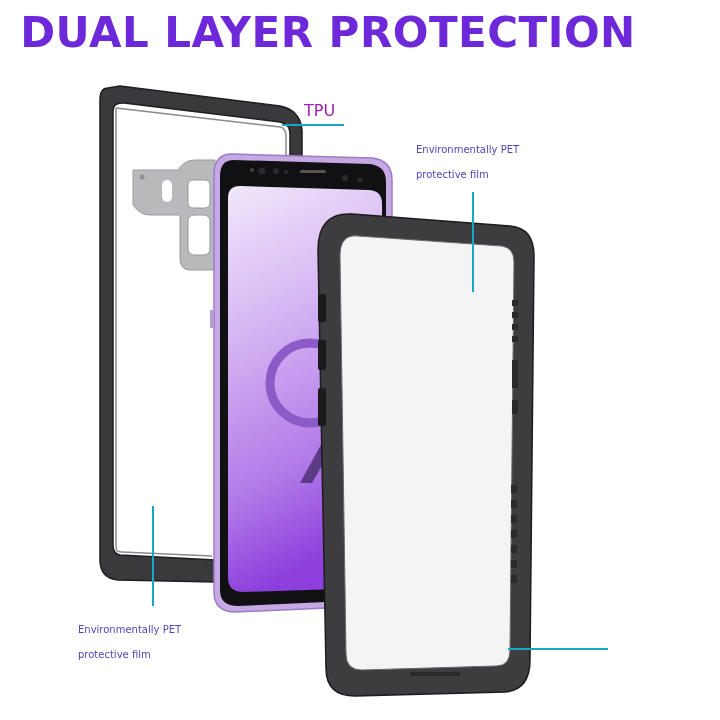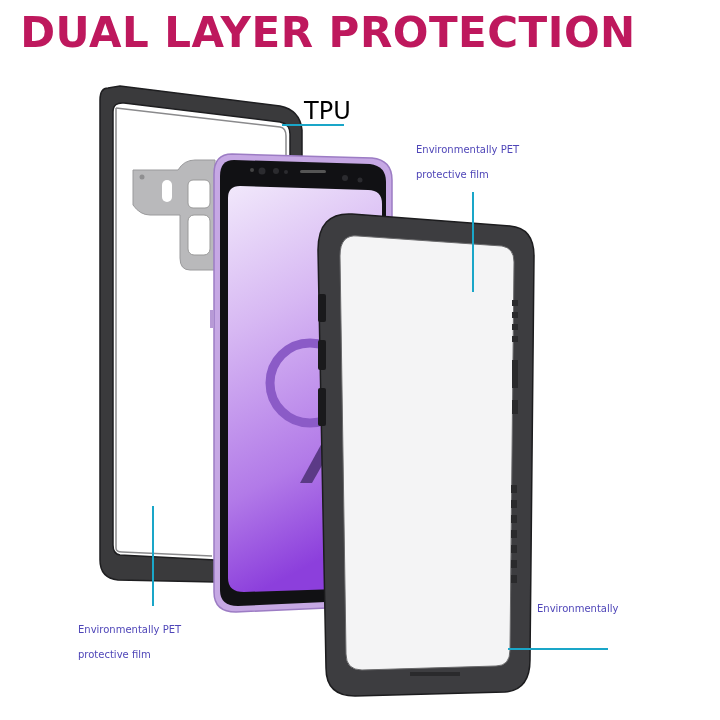--- a/index.html
+++ b/index.html
@@ -1,26 +1,26 @@
 <!DOCTYPE html>
 <html><head>
   <meta charset="utf-8">
   <style>
     html, body { margin: 0; padding: 0; background: #ffffff; }
     body { width: 720px; height: 720px; position: relative; overflow: hidden; font-family: "Liberation Sans", "DejaVu Sans", sans-serif; }
     .title {
       position: absolute; left: 0; top: 8px; width: 656px; text-align: center;
       font-family: "DejaVu Sans", sans-serif; font-weight: bold; font-size: 42px;
-      color: #be185d; letter-spacing: 0.5px;
+      color: #6d28d9; letter-spacing: 0.5px;
     }
     .label {
       position: absolute; color: #4f46b8; font-size: 10px; line-height: 25px;
       font-family: "DejaVu Sans", sans-serif;
     }
-    .label.tpu { font-size: 24px; line-height: 22px; color: #000000; }
+    .label.tpu { font-size: 16px; line-height: 22px; color: #a21caf; }
     .callout { position: absolute; background: #1aa6c8; }
     .stage { position: absolute; left: 0; top: 0; width: 720px; height: 720px; }
     svg { position: absolute; left: 0; top: 0; }
   </style>
 </head>
 <body>
 
 <div class="title">DUAL LAYER PROTECTION</div>
 
 <div class="stage">
@@ -110,14 +110,13 @@
   <div>Environmentally PET</div>
   <div>protective film</div>
 </div>
 
 <div class="label" style="left:78px; top:617px;">
   <div>Environmentally PET</div>
   <div>protective film</div>
 </div>
 
 <div class="label" style="left:537px; top:596px;">
-  <div>Environmentally</div>
 </div>
 
 </body></html>

